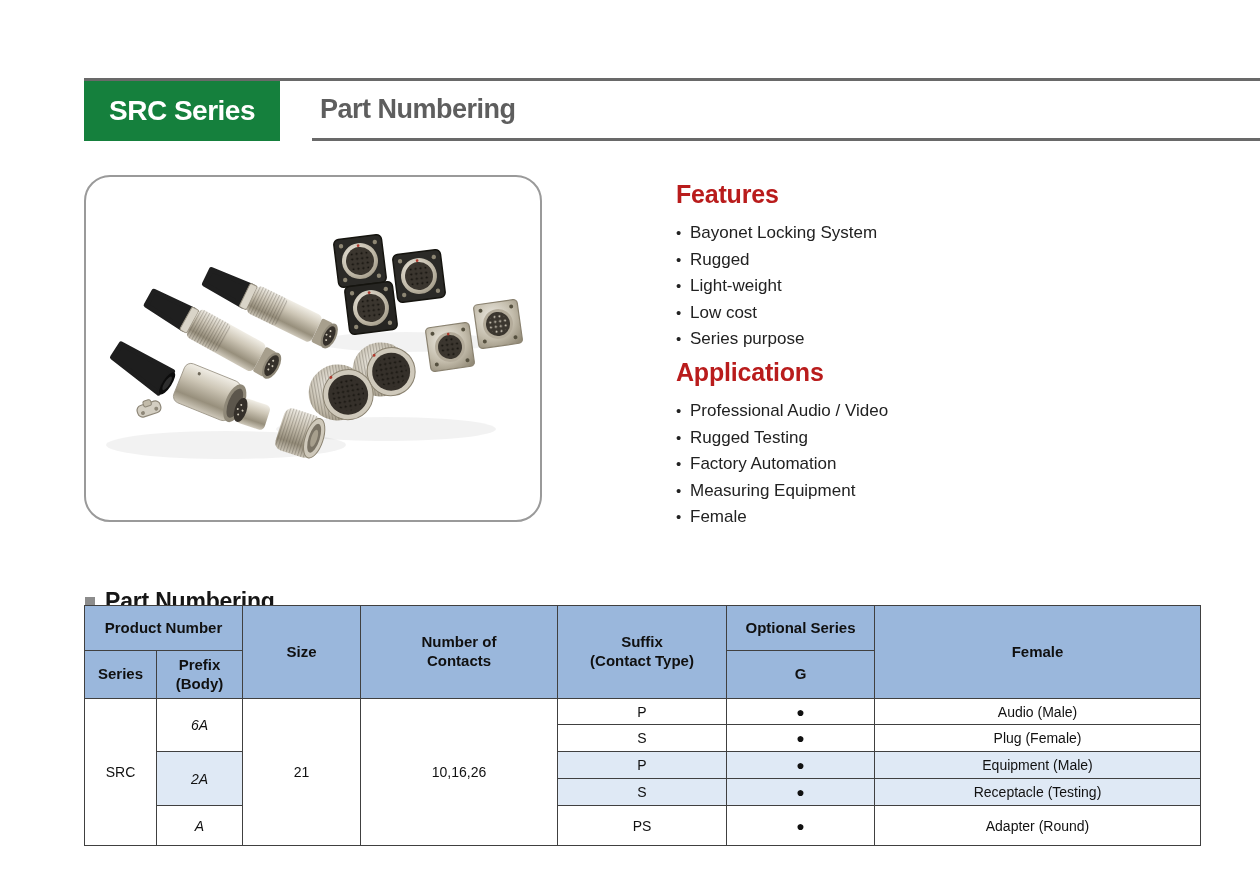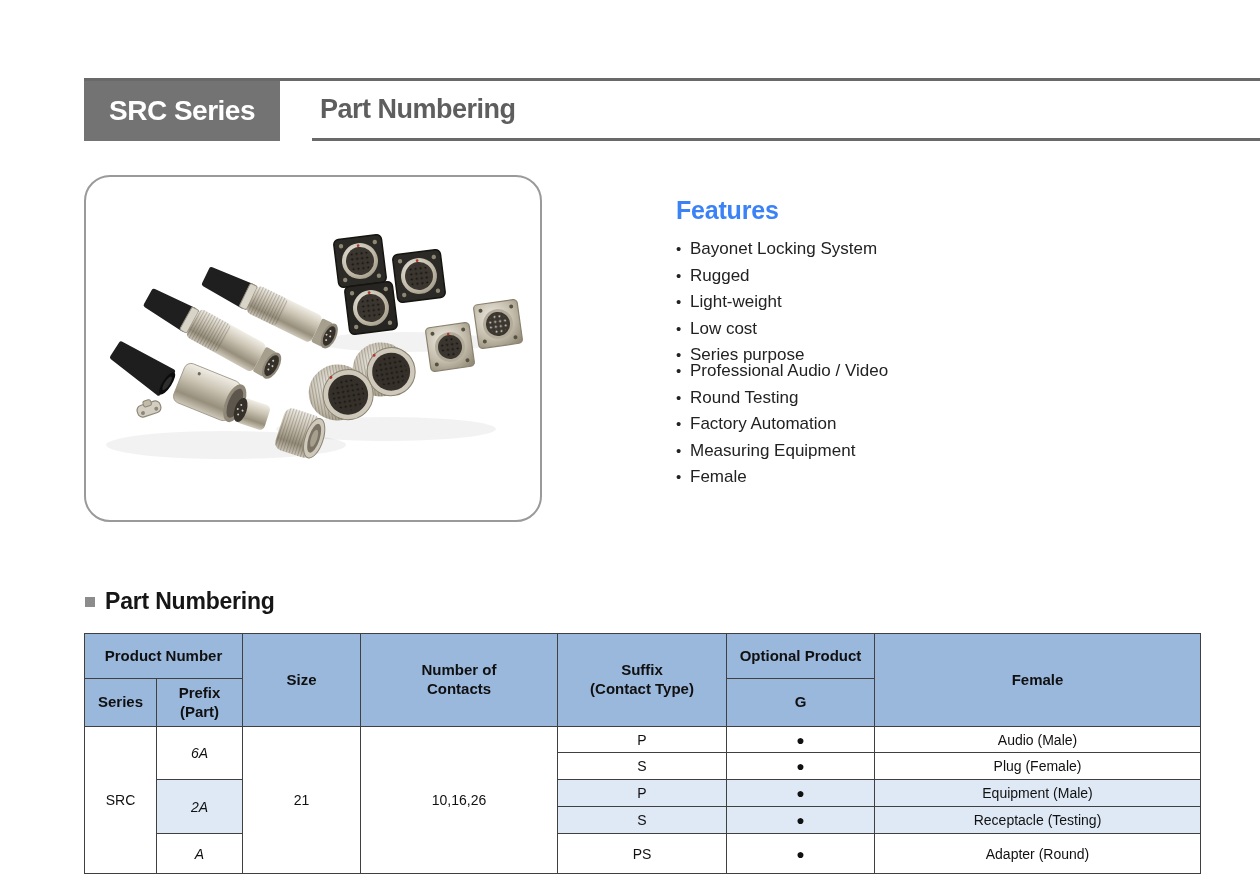--- a/index.html
+++ b/index.html
@@ -6,21 +6,21 @@
   body{
     width:1260px;height:876px;position:relative;overflow:hidden;
     font-family:"Liberation Sans","DejaVu Sans",sans-serif;color:#1c1c1e;
   }
   
   .title-strip{
     position:absolute;left:84px;top:78px;width:1176px;height:63px;
     border-top:3px solid #696969;display:flex;box-sizing:border-box;
   }
   .series-badge{
-    width:196px;background:#737373;color:#ffffff;display:flex;
+    width:196px;background:#15803d;color:#ffffff;display:flex;
     align-items:center;justify-content:center;
     font-size:28px;font-weight:bold;letter-spacing:-0.5px;
   }
   .strip-gap{width:32px;background:#ffffff;}
   .strip-title{
     flex:1;border-bottom:3px solid #696969;display:flex;align-items:center;
     padding-left:8px;font-size:27px;font-weight:bold;color:#5e5e5e;
     letter-spacing:-0.5px;box-sizing:border-box;
   }
   
@@ -28,39 +28,39 @@
     position:absolute;left:84px;top:175px;width:458px;height:347px;
     border:2px solid #9a9a9a;border-radius:26px;background:#fff;
     box-sizing:border-box;overflow:hidden;
   }
   .photo-box svg{display:block;width:100%;height:100%;}
   
   .text-col{position:absolute;left:676px;}
   .features-block{top:180px;}
   .applications-block{top:358px;}
   .blk-heading{
-    font-size:25px;font-weight:bold;color:#3b82f6;margin:16px 0 11px 0;
+    font-size:25px;font-weight:bold;color:#b91c1c;margin:0 0 11px 0;
     letter-spacing:-0.2px;
   }
   ul.plain{list-style:none;margin:0;padding:0;}
   ul.plain li{
     font-size:17px;line-height:26.5px;color:#222;display:flex;align-items:baseline;
   }
   ul.plain .bullet{
     width:14px;color:#222;font-size:15px;flex:none;
   }
   
   .section-heading{
     position:absolute;left:85px;top:588px;display:flex;align-items:center;
   }
   .sq-bullet{width:10px;height:10px;background:#8c8c8c;margin-right:10px;flex:none;}
   .section-heading .txt{font-size:23px;font-weight:bold;color:#161616;letter-spacing:-0.2px;}
   
   table.pn{
-    position:absolute;left:84px;top:633px;width:1116px;
+    position:absolute;left:84px;top:605px;width:1116px;
     border-collapse:collapse;table-layout:fixed;border-radius:18px;
   }
   table.pn th,table.pn td{
     border:1px solid #404040;text-align:center;vertical-align:middle;
     padding:0;overflow:hidden;
   }
   table.pn th{
     background:#9ab7dc;font-size:15px;font-weight:bold;color:#101010;
     white-space:pre-line;line-height:1.25;
   }
@@ -281,28 +281,29 @@
         <span>Low cost</span>
       </li>
     <li>
         <span class="bullet">•</span>
         <span>Series purpose</span>
       </li>
   </ul>
 </div>
 
 <div class="text-col applications-block">
+  <h2 class="blk-heading">Applications</h2>
   <ul class="plain">
     <li>
         <span class="bullet">•</span>
         <span>Professional Audio / Video</span>
       </li>
     <li>
         <span class="bullet">•</span>
-        <span>Round Testing</span>
+        <span>Rugged Testing</span>
       </li>
     <li>
         <span class="bullet">•</span>
         <span>Factory Automation</span>
       </li>
     <li>
         <span class="bullet">•</span>
         <span>Measuring Equipment</span>
       </li>
     <li>
@@ -328,27 +329,27 @@
     <col style="width:326px">
   </colgroup>
   <tbody>
       <tr style="height:45px">
     <th colspan="2">Product Number</th>
     <th rowspan="2">Size</th>
     <th rowspan="2">Number of
 Contacts</th>
     <th rowspan="2">Suffix
 (Contact Type)</th>
-    <th>Optional Product</th>
+    <th>Optional Series</th>
     <th rowspan="2">Female</th>
   </tr>
   <tr style="height:48px">
     <th>Series</th>
     <th>Prefix
-(Part)</th>
+(Body)</th>
     <th>G</th>
   </tr>
   <tr style="height:26px">
     <td rowspan="5" class="cell-series merged-low">SRC</td>
     <td rowspan="2" class="cell-prefix">6A</td>
     <td rowspan="5" class="merged-low">21</td>
     <td rowspan="5" class="merged-low">10,16,26</td>
     <td>P</td>
     <td class="g-dot">●</td>
     <td>Audio (Male)</td>

